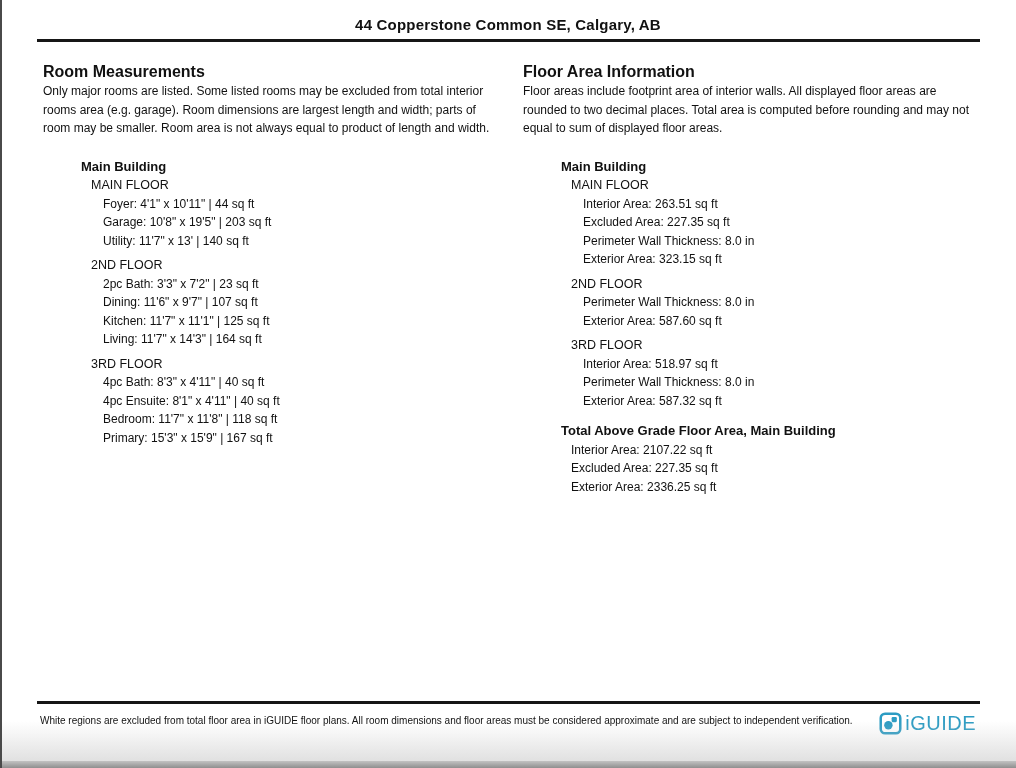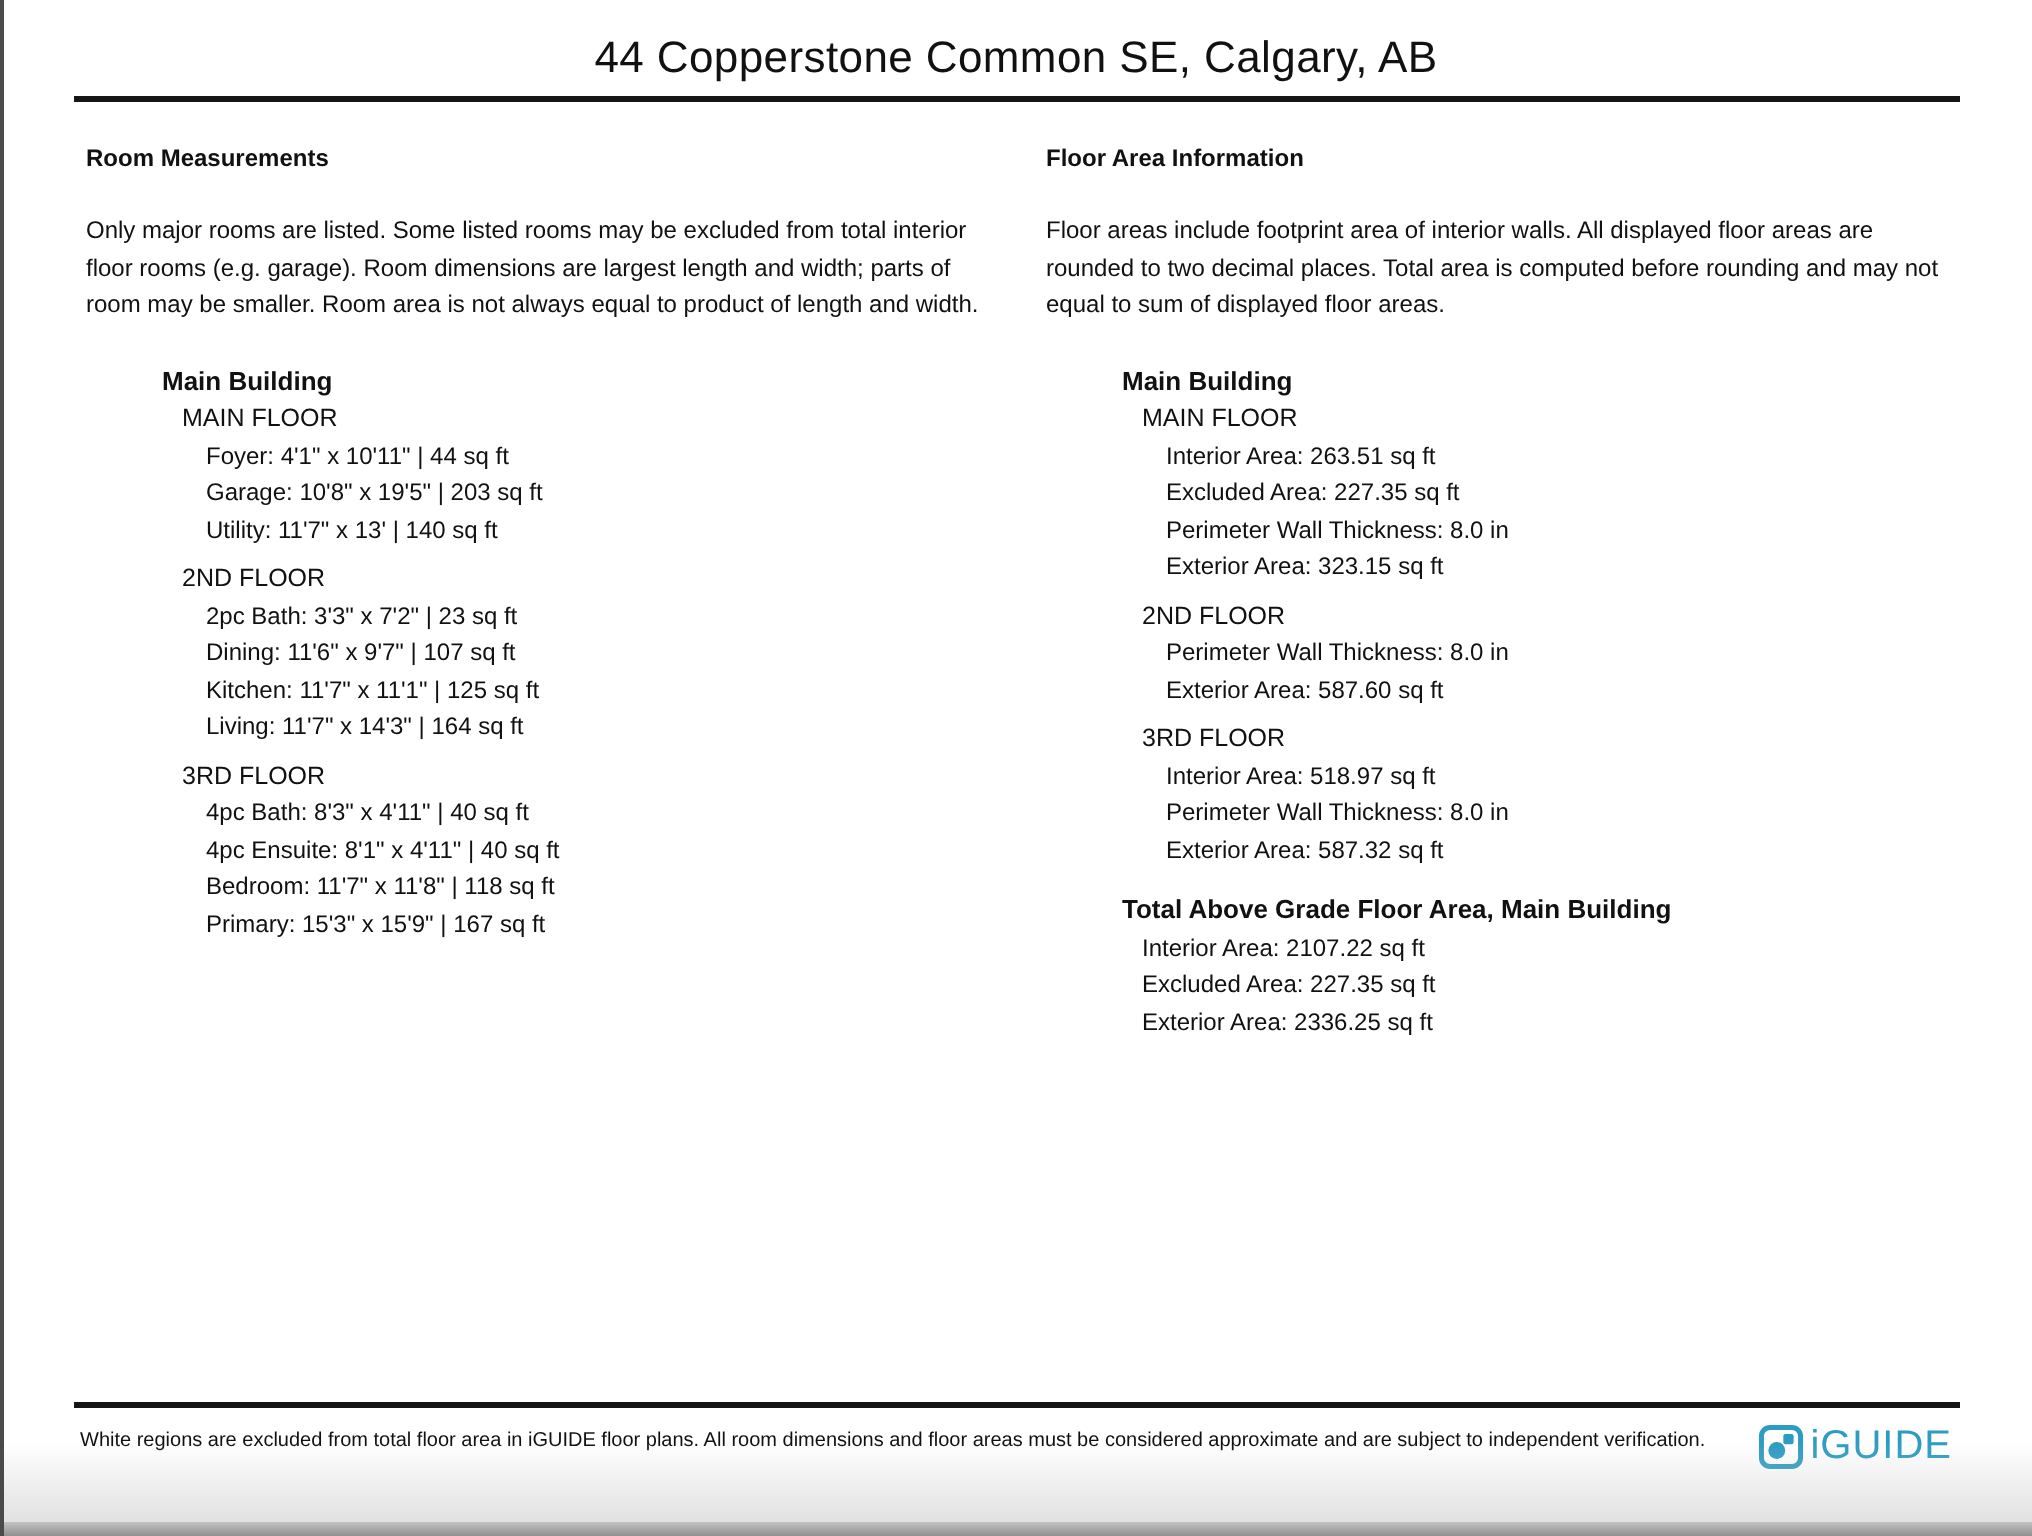--- a/index.html
+++ b/index.html
@@ -15,22 +15,22 @@
   .left-edge {
     position: absolute;
     left: 0; top: 0; bottom: 0;
     width: 2px;
     background: #4a4a4a;
     z-index: 5;
   }
   .page-title {
     margin-top: 16px;
     text-align: center;
-    font-size: 22px;
-    font-weight: normal;
+    font-size: 15px;
+    font-weight: bold;
     letter-spacing: 0.2px;
   }
   .title-rule {
     height: 3px;
     background: #161616;
     margin: 6px 36px 0 37px;
   }
   .page-subtitle {
     margin-top: 7px;
     text-align: center;
@@ -39,23 +39,23 @@
   }
   .columns {
     display: flex;
     gap: 20px;
     padding: 0 33px 0 43px;
     margin-top: 21px;
   }
   .col-left { flex: 0 0 460px; }
   .col-right { flex: 1; }
   .intro-heading {
-    font-size: 12px;
-    font-weight: bold;
-    margin-bottom: 20px;
+    font-size: 16px;
+    font-weight: bold;
+    margin-bottom: 1px;
   }
   .intro-desc {
     font-size: 12px;
     line-height: 18.5px;
   }
   .content { margin-top: 20px; margin-left: 38px; }
   .building-heading {
     font-size: 13px;
     font-weight: bold;
     line-height: 18.5px;
@@ -131,21 +131,21 @@
 <div class="page">
   <div class="left-edge"></div>
 
   <div class="page-title">44 Copperstone Common SE, Calgary, AB</div>
   <div class="title-rule"></div>
 
   <div class="columns">
 
     <div class="col-left">
       <div class="intro-heading">Room Measurements</div>
-      <div class="intro-desc">Only major rooms are listed. Some listed rooms may be excluded from total interior floor rooms (e.g. garage). Room dimensions are largest length and width; parts of room may be smaller. Room area is not always equal to product of length and width.</div>
+      <div class="intro-desc">Only major rooms are listed. Some listed rooms may be excluded from total interior rooms area (e.g. garage). Room dimensions are largest length and width; parts of room may be smaller. Room area is not always equal to product of length and width.</div>
 
       <div class="content">
         <div class="building-heading">Main Building</div>
 
         <div class="floor-block">
           <div class="floor-name">MAIN FLOOR</div>
           <div class="line">Foyer: 4'1" x 10'11" | 44 sq ft</div>
           <div class="line">Garage: 10'8" x 19'5" | 203 sq ft</div>
           <div class="line">Utility: 11'7" x 13' | 140 sq ft</div>
         </div>

